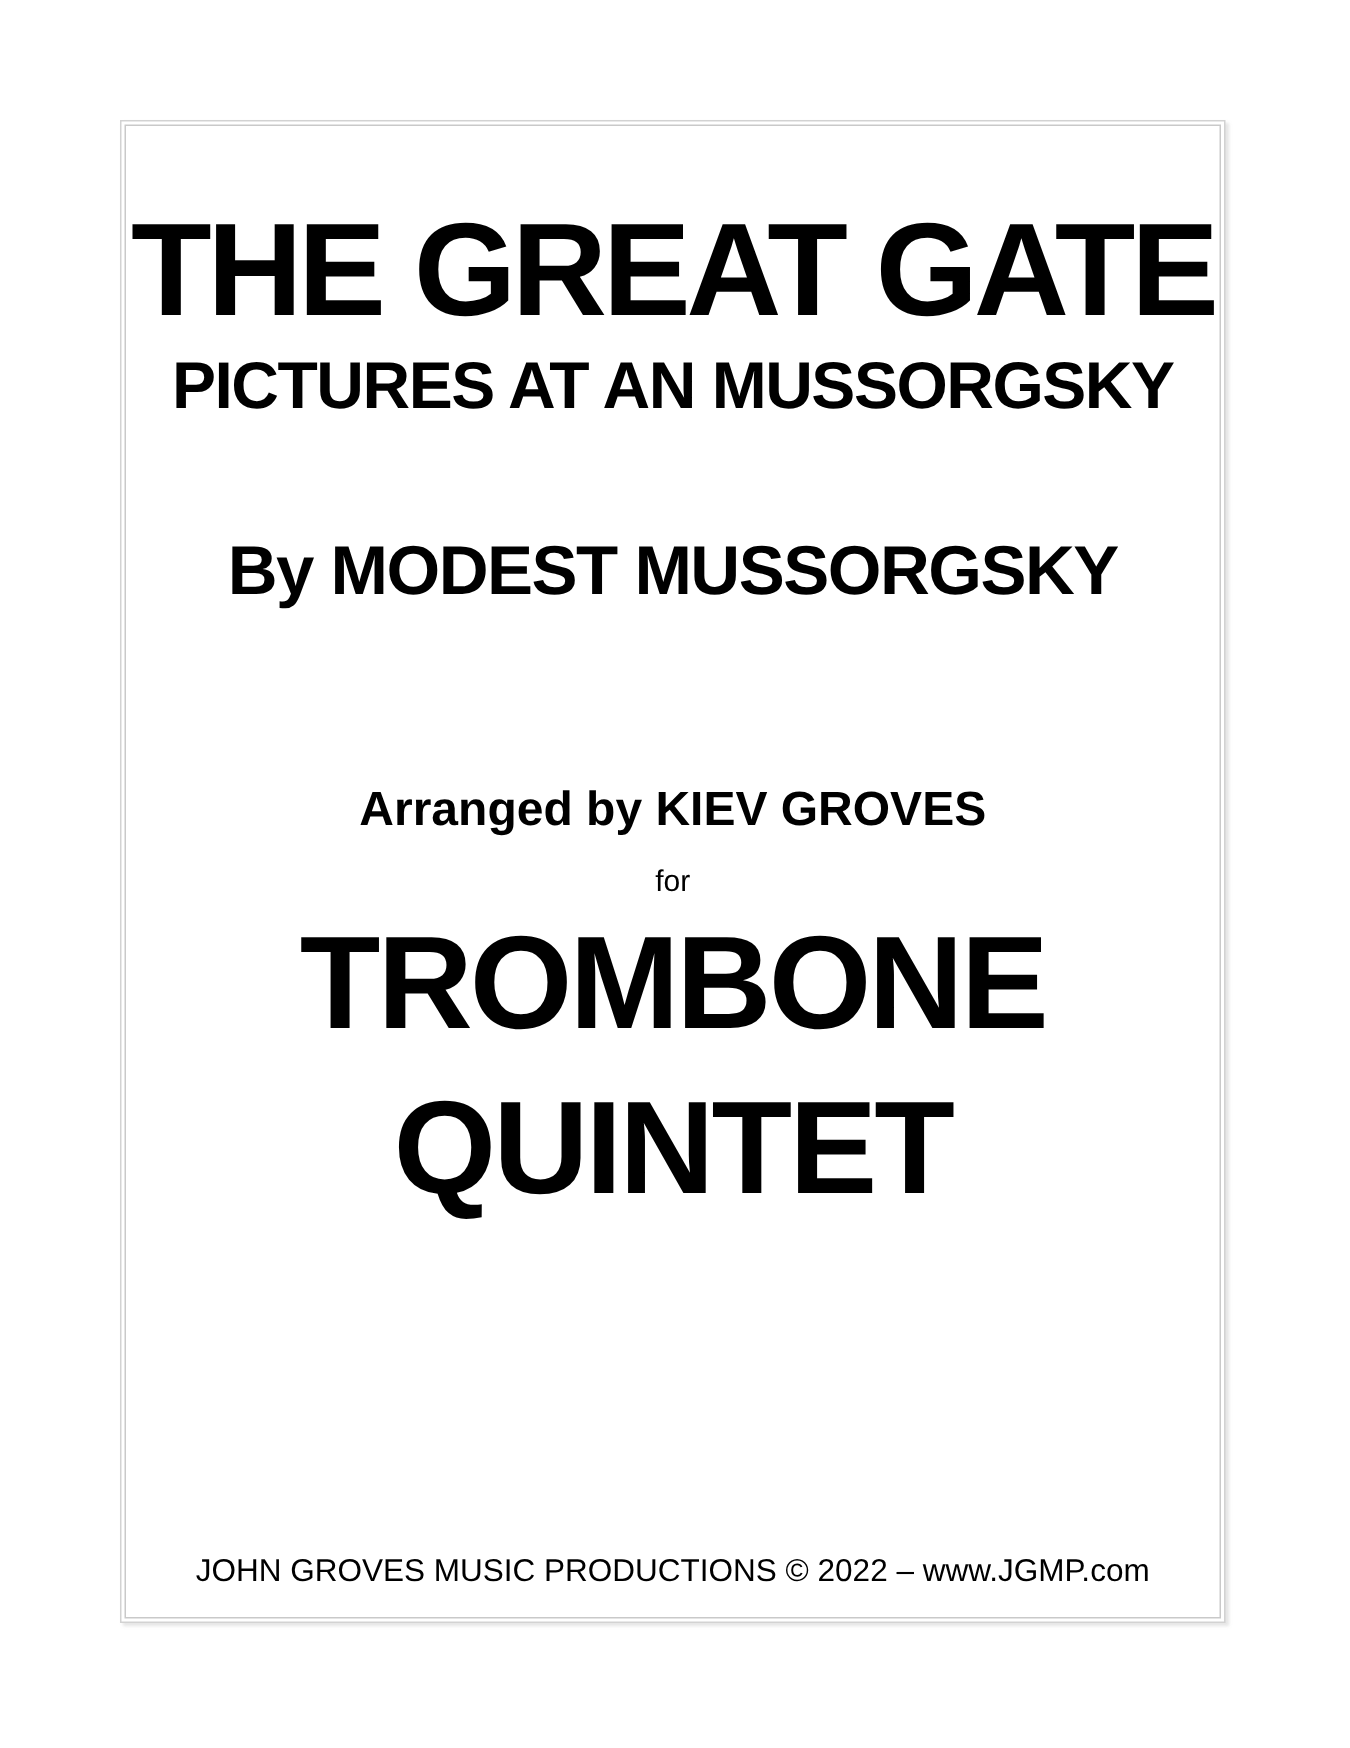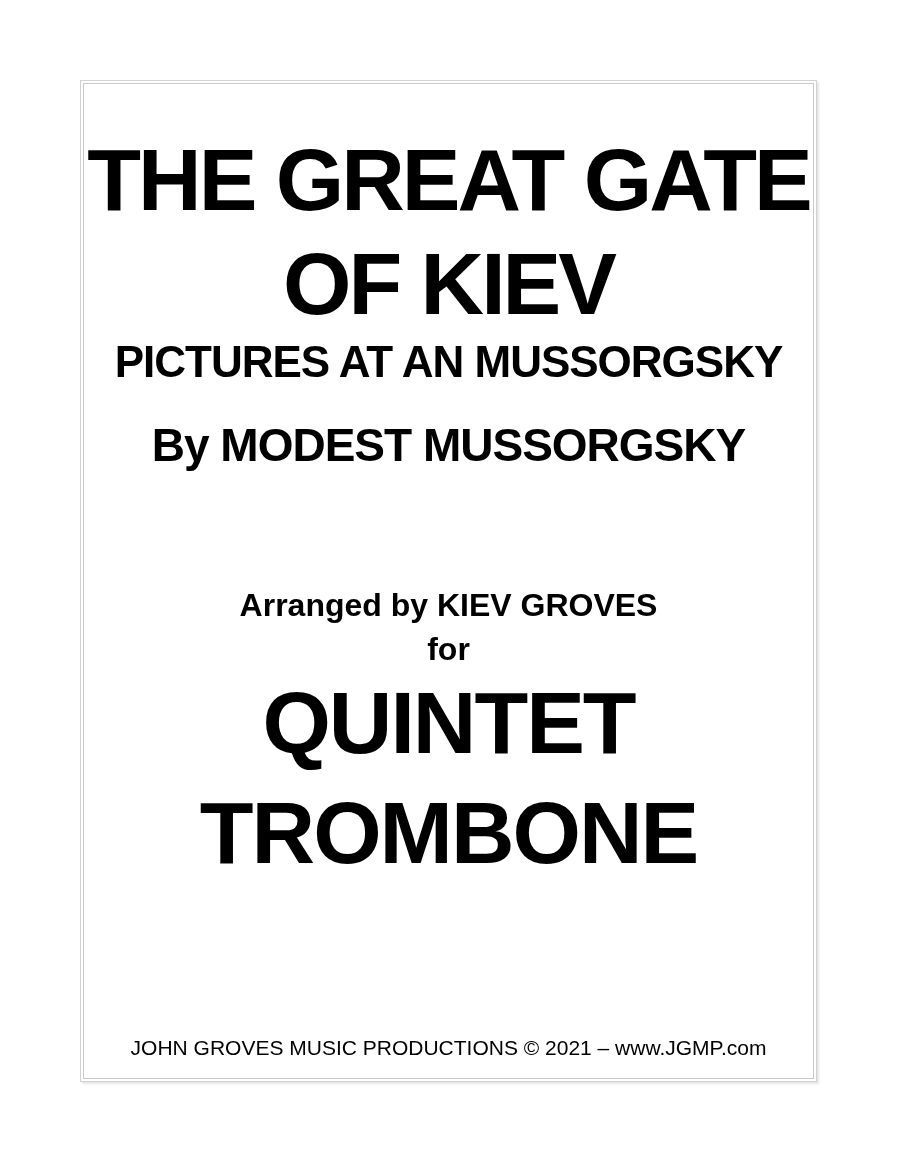--- a/index.html
+++ b/index.html
@@ -43,37 +43,37 @@
     letter-spacing: -1px;
   }
   .subtitle-work {
     margin-top: 0px;
     font-size: 44px;
     line-height: 1.2;
     font-weight: bold;
     letter-spacing: -1px;
   }
   .composer {
-    margin-top: 30px;
+    margin-top: 68px;
     font-size: 46px;
     line-height: 1.2;
     font-weight: bold;
     letter-spacing: -1px;
   }
   .arranger {
     margin-top: 112px;
     font-size: 32px;
     line-height: 1.2;
     font-weight: bold;
   }
   .for-line {
-    margin-top: 6px;
-    font-size: 32px;
+    margin-top: 18px;
+    font-size: 20px;
     line-height: 1.2;
-    font-weight: bold;
+    font-weight: normal;
   }
   .ensemble {
     margin-top: 0px;
     font-size: 88px;
     line-height: 1.25;
     font-weight: bold;
     letter-spacing: -2px;
   }
   .footer-line {
     position: absolute;
@@ -87,31 +87,30 @@
   }
 </style>
 </head>
 <body>
 
 <div class="canvas">
   <div class="page-frame">
 
     <div class="title-main">
       <div>THE GREAT GATE</div>
-      <div>OF KIEV</div>
     </div>
 
     <div class="subtitle-work">PICTURES AT AN MUSSORGSKY</div>
 
     <div class="composer">By MODEST MUSSORGSKY</div>
 
     <div class="arranger">Arranged by KIEV GROVES</div>
     <div class="for-line">for</div>
 
     <div class="ensemble">
+      <div>TROMBONE</div>
       <div>QUINTET</div>
-      <div>TROMBONE</div>
     </div>
 
-    <div class="footer-line">JOHN GROVES MUSIC PRODUCTIONS © 2021 – www.JGMP.com</div>
+    <div class="footer-line">JOHN GROVES MUSIC PRODUCTIONS © 2022 – www.JGMP.com</div>
 
   </div>
 </div>
 
 </body></html>

